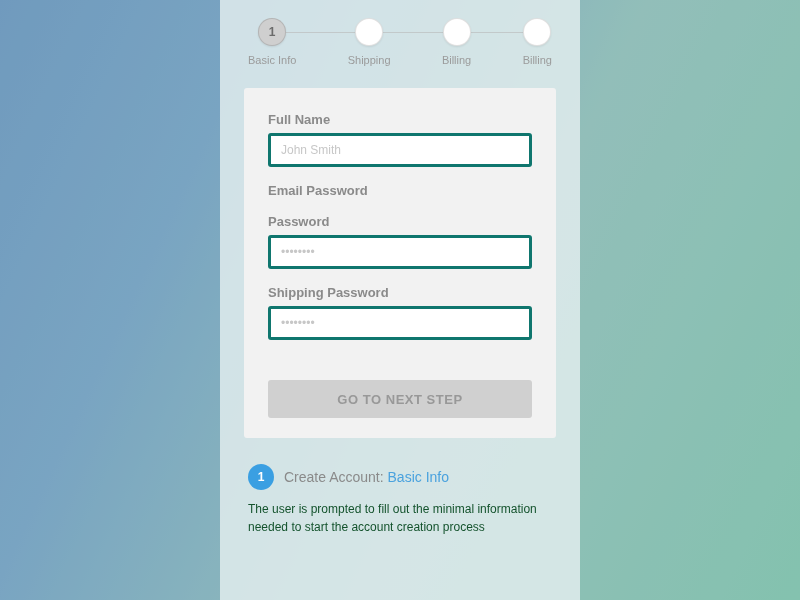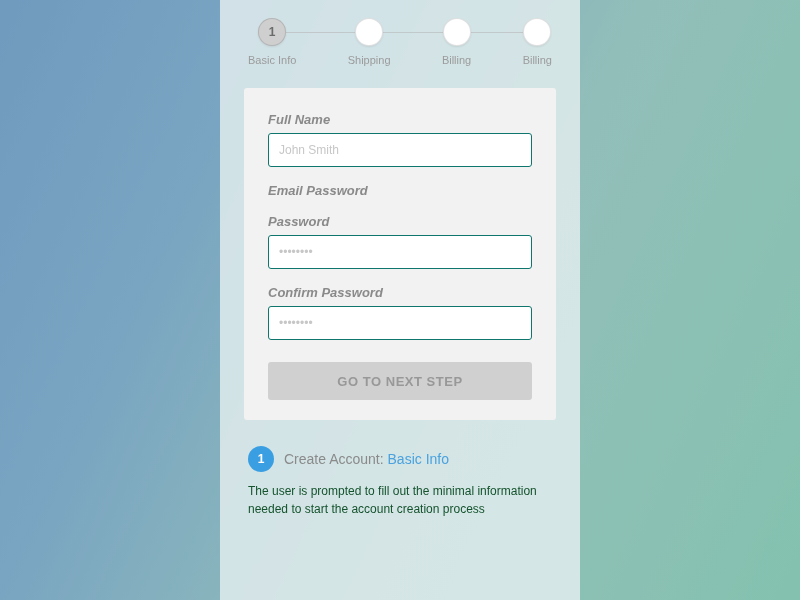--- a/index.html
+++ b/index.html
@@ -78,37 +78,36 @@
       border-radius: 3px;
       padding: 24px 24px 20px 24px;
     }
     .field { margin-bottom: 16px; }
     .field label {
       display: block;
       font-size: 13px;
       font-weight: 700;
       color: #8a8a8a;
       margin-bottom: 6px;
-      font-style: italic;
     }
     .field input {
       width: 100%;
       height: 34px;
       padding: 0 10px;
-      border: 1px solid #0f766e;
+      border: 3px solid #0f766e;
       border-radius: 3px;
       font-size: 12px;
       color: #444;
       background: #fff;
     }
     .field input::placeholder { color: #c7c7c7; }
     .submit-btn {
       width: 100%;
       height: 38px;
-      margin-top: 6px;
+      margin-top: 24px;
       background: #d0d0d0;
       border: none;
       border-radius: 3px;
       font-size: 13px;
       font-weight: 700;
       color: #989898;
       letter-spacing: 0.04em;
       cursor: pointer;
     }
     .footnote {
@@ -180,21 +179,21 @@
       <input type="text" placeholder="John Smith" style="">
     </div>
     <div class="field">
       <label>Email Password</label>
     </div>
     <div class="field">
       <label>Password</label>
       <input type="password" placeholder="••••••••" style="">
     </div>
     <div class="field">
-      <label>Confirm Password</label>
+      <label>Shipping Password</label>
       <input type="password" placeholder="••••••••" style="">
     </div>
     <button class="submit-btn">GO TO NEXT STEP</button>
   </div>
 
   <div class="footnote">
     <div class="footnote-head">
       <div class="foot-circle">1</div>
       <div class="foot-title">
         <span>Create Account: </span><span class="accent">Basic Info</span>

